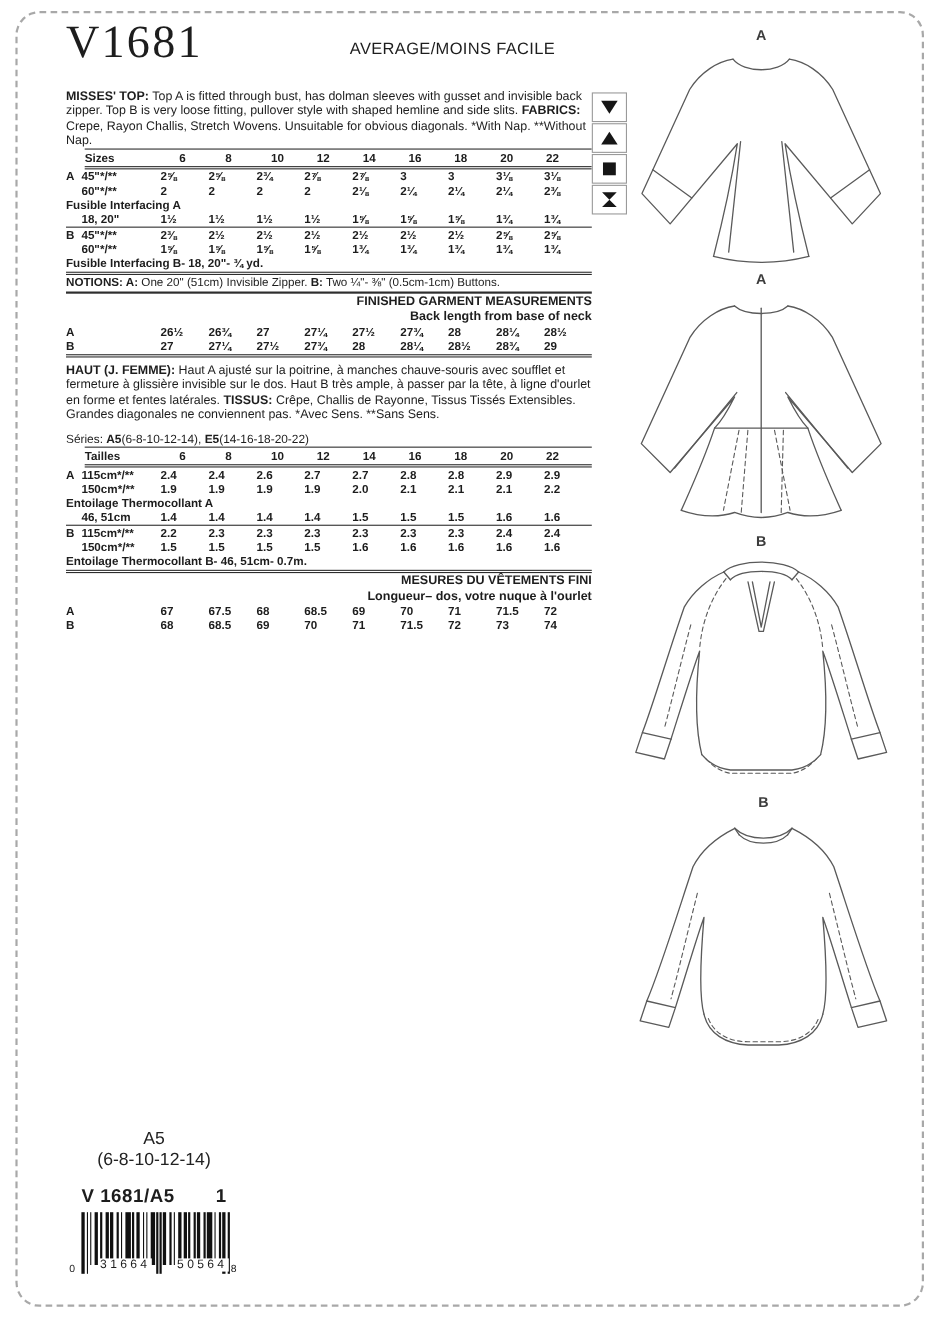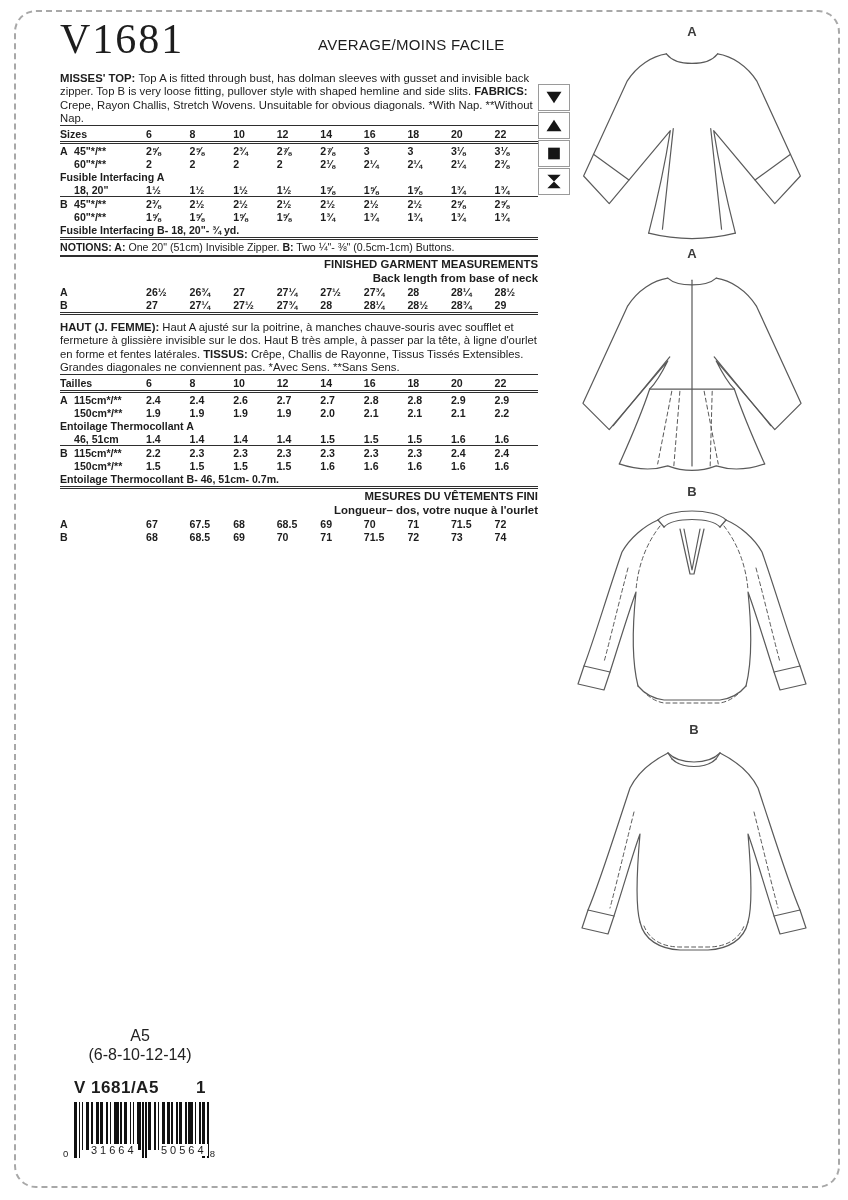--- a/index.html
+++ b/index.html
@@ -8,33 +8,33 @@
   .page-border{position:absolute;top:10px;left:14px;right:8px;bottom:12px;
        border:2px dashed #a8a8a8;border-radius:22px;pointer-events:none;}
 
   
   .content{position:absolute;left:60px;top:16px;width:478px;}
   .title-row{position:relative;height:52px;}
   .pattern-number{font-family:"Liberation Serif","DejaVu Serif",serif;
        font-size:42px;font-weight:400;letter-spacing:2px;line-height:46px;}
   .difficulty{position:absolute;left:258px;top:20px;font-size:15px;letter-spacing:.3px;}
 
-  .para{font-size:11.3px;line-height:13.3px;margin-top:4px;}
+  .para{font-size:11.3px;line-height:13.3px;margin-top:14px;}
   .para b{font-weight:700;}
   .combinations{font-size:10.8px;margin-top:11px;line-height:12px;}
   .combinations b{font-weight:700;}
 
   .table{width:478px;}
   .trow{display:flex;height:13px;align-items:center;font-size:10.6px;}
   .tcell{white-space:pre;}
   .lbl{width:86px;font-weight:700;display:flex;}
   .pre{width:14px;font-weight:700;}
   .val{flex:1;font-weight:700;}
   .spanlbl{font-weight:700;}
-  .thead{border-top:1.5px solid #2e2e2e;border-bottom:3px double #2e2e2e;height:15px;}
+  .thead{border-top:1.5px solid #2e2e2e;border-bottom:3px double #2e2e2e;height:15px;margin-left:17px;}
   .rt{border-top:1.5px solid #2e2e2e;}
   .rbd{border-bottom:3px double #2e2e2e;padding-bottom:1px;}
 
   .notions{font-size:10.6px;font-weight:400;border-bottom:2px solid #2e2e2e;
        padding:1px 0 2px 0;line-height:12px;}
   .notions b{font-weight:700;}
   .sec-title{font-size:11.4px;font-weight:700;line-height:13px;margin-top:1px;text-align:right;}
   .mt6{margin-top:6px;} .mt10{margin-top:10px;}
 
   
@@ -184,20 +184,21 @@
         <div class="tcell val">28</div>
         <div class="tcell val">28¼</div>
         <div class="tcell val">28½</div>
         <div class="tcell val">28¾</div>
         <div class="tcell val">29</div>
       </div>
     </div>
 
   <div class="para mt6"><b>HAUT (J. FEMME): </b><span>Haut A ajusté sur la poitrine, à manches chauve-souris avec soufflet et fermeture à glissière invisible sur le dos. Haut B très ample, à passer par la tête, à ligne d'ourlet en forme et fentes latérales. </span><b>TISSUS: </b><span>Crêpe, Challis de Rayonne, Tissus Tissés Extensibles. Grandes diagonales ne conviennent pas. *Avec Sens. **Sans Sens.</span></div>
 
+  <div class="combinations mt10"><span>Séries: </span><b>A5</b><span>(6-8-10-12-14), </span><b>E5</b><span>(14-16-18-20-22)</span></div>
 
   <div class="table">
       <div class="trow thead">
         <div class="tcell lbl">Tailles</div>
         <div class="tcell val">6</div>
         <div class="tcell val">8</div>
         <div class="tcell val">10</div>
         <div class="tcell val">12</div>
         <div class="tcell val">14</div>
         <div class="tcell val">16</div>

